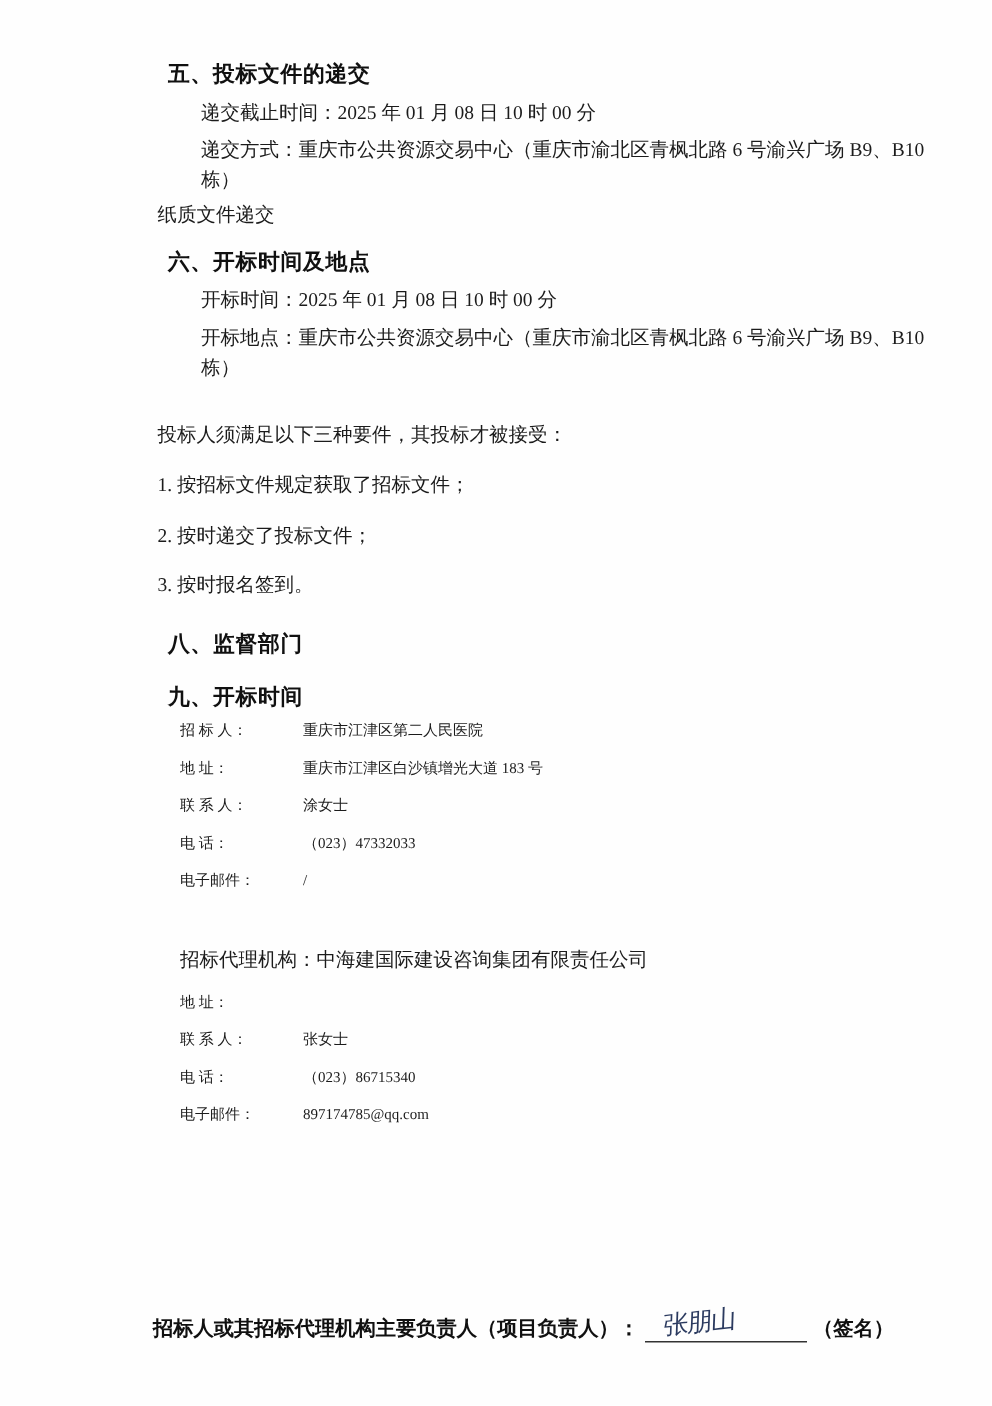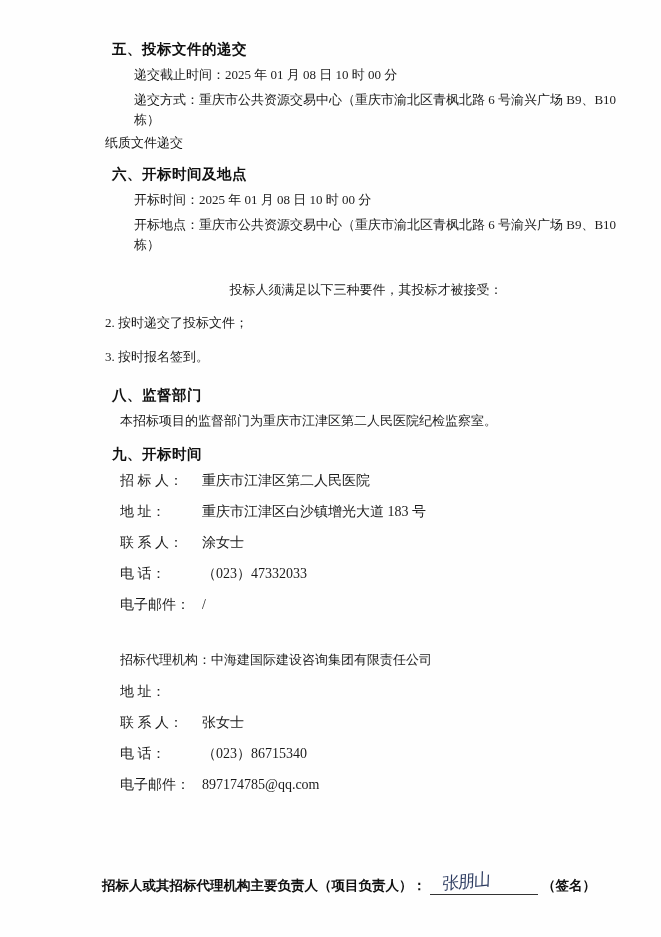--- a/index.html
+++ b/index.html
@@ -43,21 +43,21 @@
   .body-line.wrap-cont {
     padding-left: 71px;
     margin-top: -2px;
   }
   .spacer-6 { height: 6px; }
   .spacer-10 { height: 10px; }
   .spacer-14 { height: 14px; }
   .spacer-26 { height: 26px; }
 
   .contact-row {
-    font-size: 14px;
+    font-size: 10px;
     line-height: 1.5;
     margin: 0 0 10px 0;
     padding-left: 86px;
     display: flex;
     align-items: center;
     font-family: "Liberation Serif", serif;
   }
   .contact-label {
     display: inline-block;
     width: 82px;
@@ -82,21 +82,20 @@
     margin: 0 0 14px 0;
     padding-left: 71px;
     font-family: "Liberation Serif", serif;
   }
   .intro-line {
     font-size: 13px;
     line-height: 1.5;
     margin: 0 0 14px 0;
     padding-left: 71px;
     font-family: "Liberation Serif", serif;
-    text-align: center;
   }
   .supervise-line {
     font-size: 13px;
     line-height: 1.5;
     margin: 0 0 4px 0;
     padding-left: 86px;
     font-family: "Liberation Serif", serif;
   }
   .footer-row {
     position: absolute;
@@ -150,27 +149,27 @@
   <h2 class="section-heading">六、开标时间及地点</h2>
   <p class="body-line">开标时间：2025 年 01 月 08 日  10 时 00 分</p>
   <p class="body-line">开标地点：重庆市公共资源交易中心（重庆市渝北区青枫北路 6 号渝兴广场 B9、B10 栋）</p>
 
   <div class="spacer-6"></div>
 
 
   <div class="spacer-14"></div>
 
   <p class="intro-line">投标人须满足以下三种要件，其投标才被接受：</p>
+  <p class="numbered">1. 按招标文件规定获取了招标文件；</p>
   <p class="numbered">2. 按时递交了投标文件；</p>
   <p class="numbered">3. 按时报名签到。</p>
 
   <div class="spacer-6"></div>
 
   <h2 class="section-heading">八、监督部门</h2>
-  <p class="supervise-line">本招标项目的监督部门为重庆市江津区第二人民医院纪检监察室。</p>
 
   <div class="spacer-10"></div>
 
   <h2 class="section-heading">九、开标时间</h2>
 
   <div class="tenderer-block">
     <div class="contact-row">
       <span class="contact-label">招  标  人：</span>
       <span class="contact-value">重庆市江津区第二人民医院</span>
     </div>

